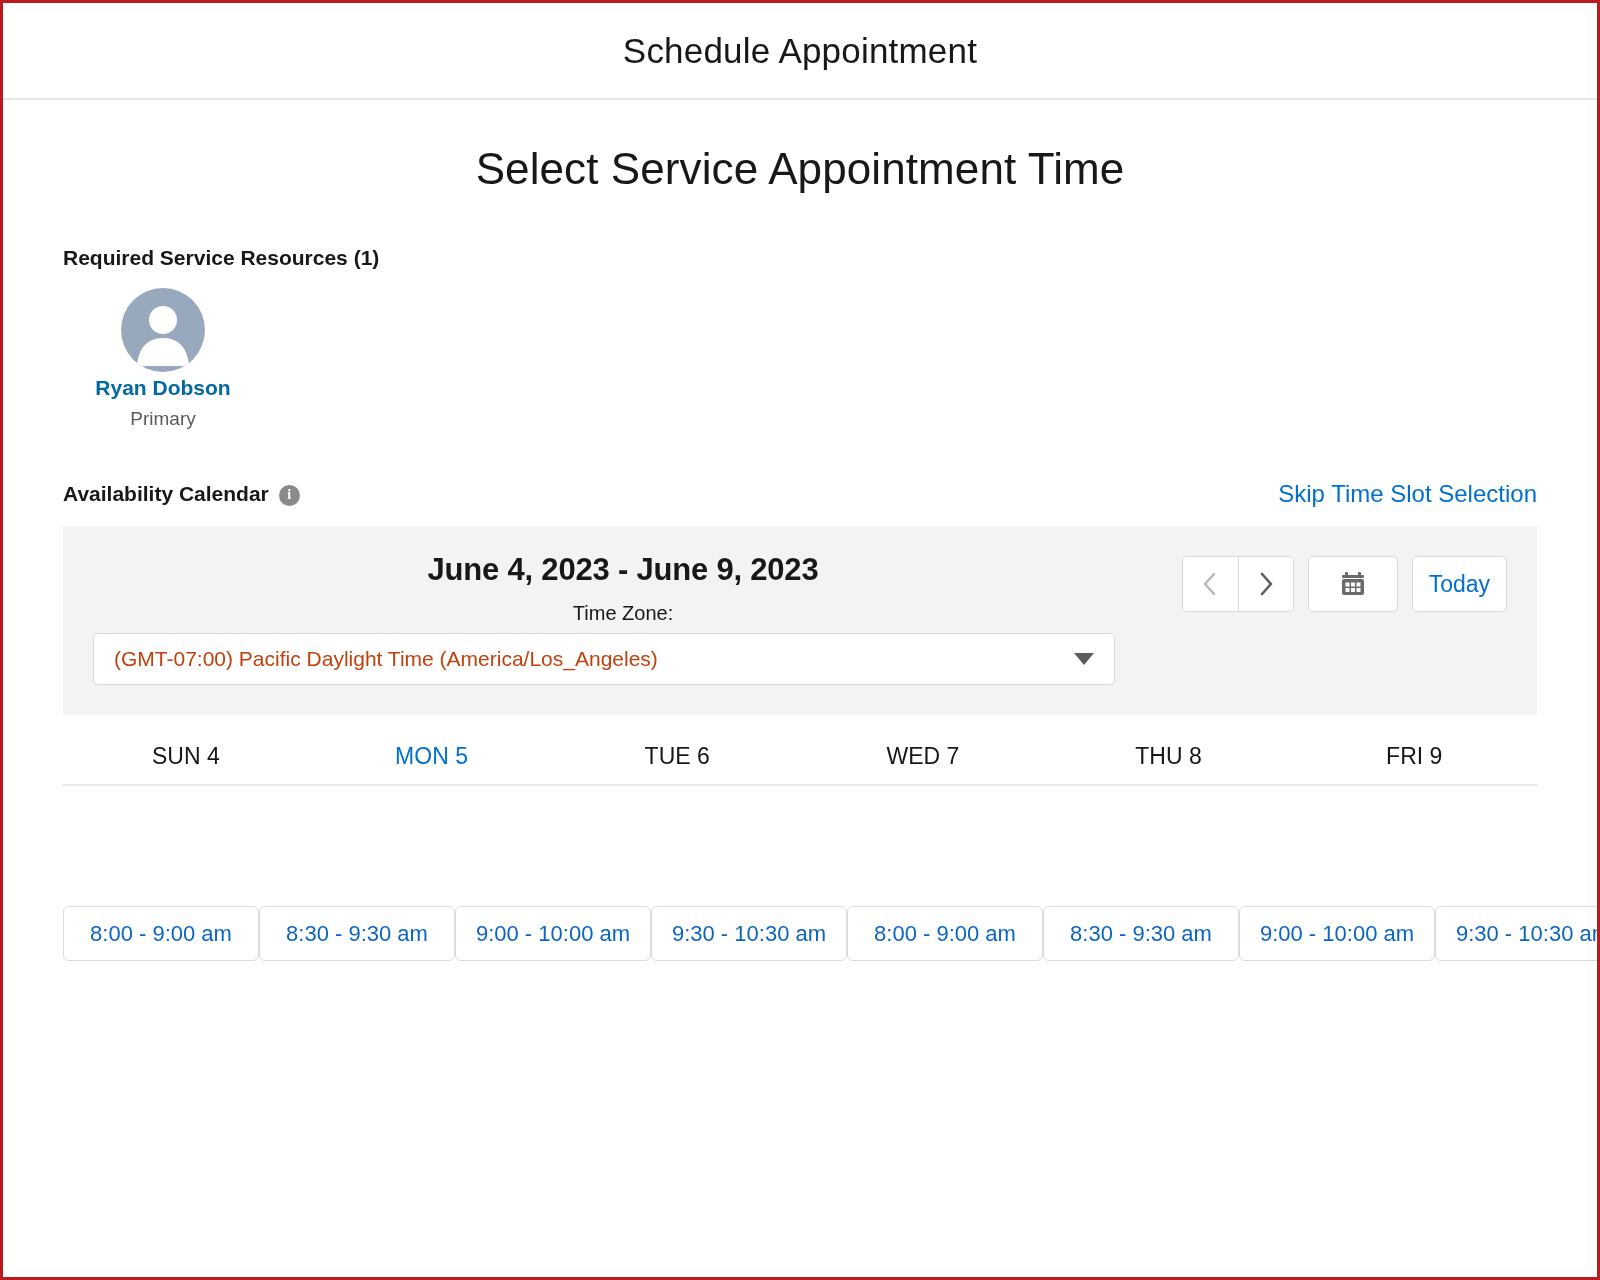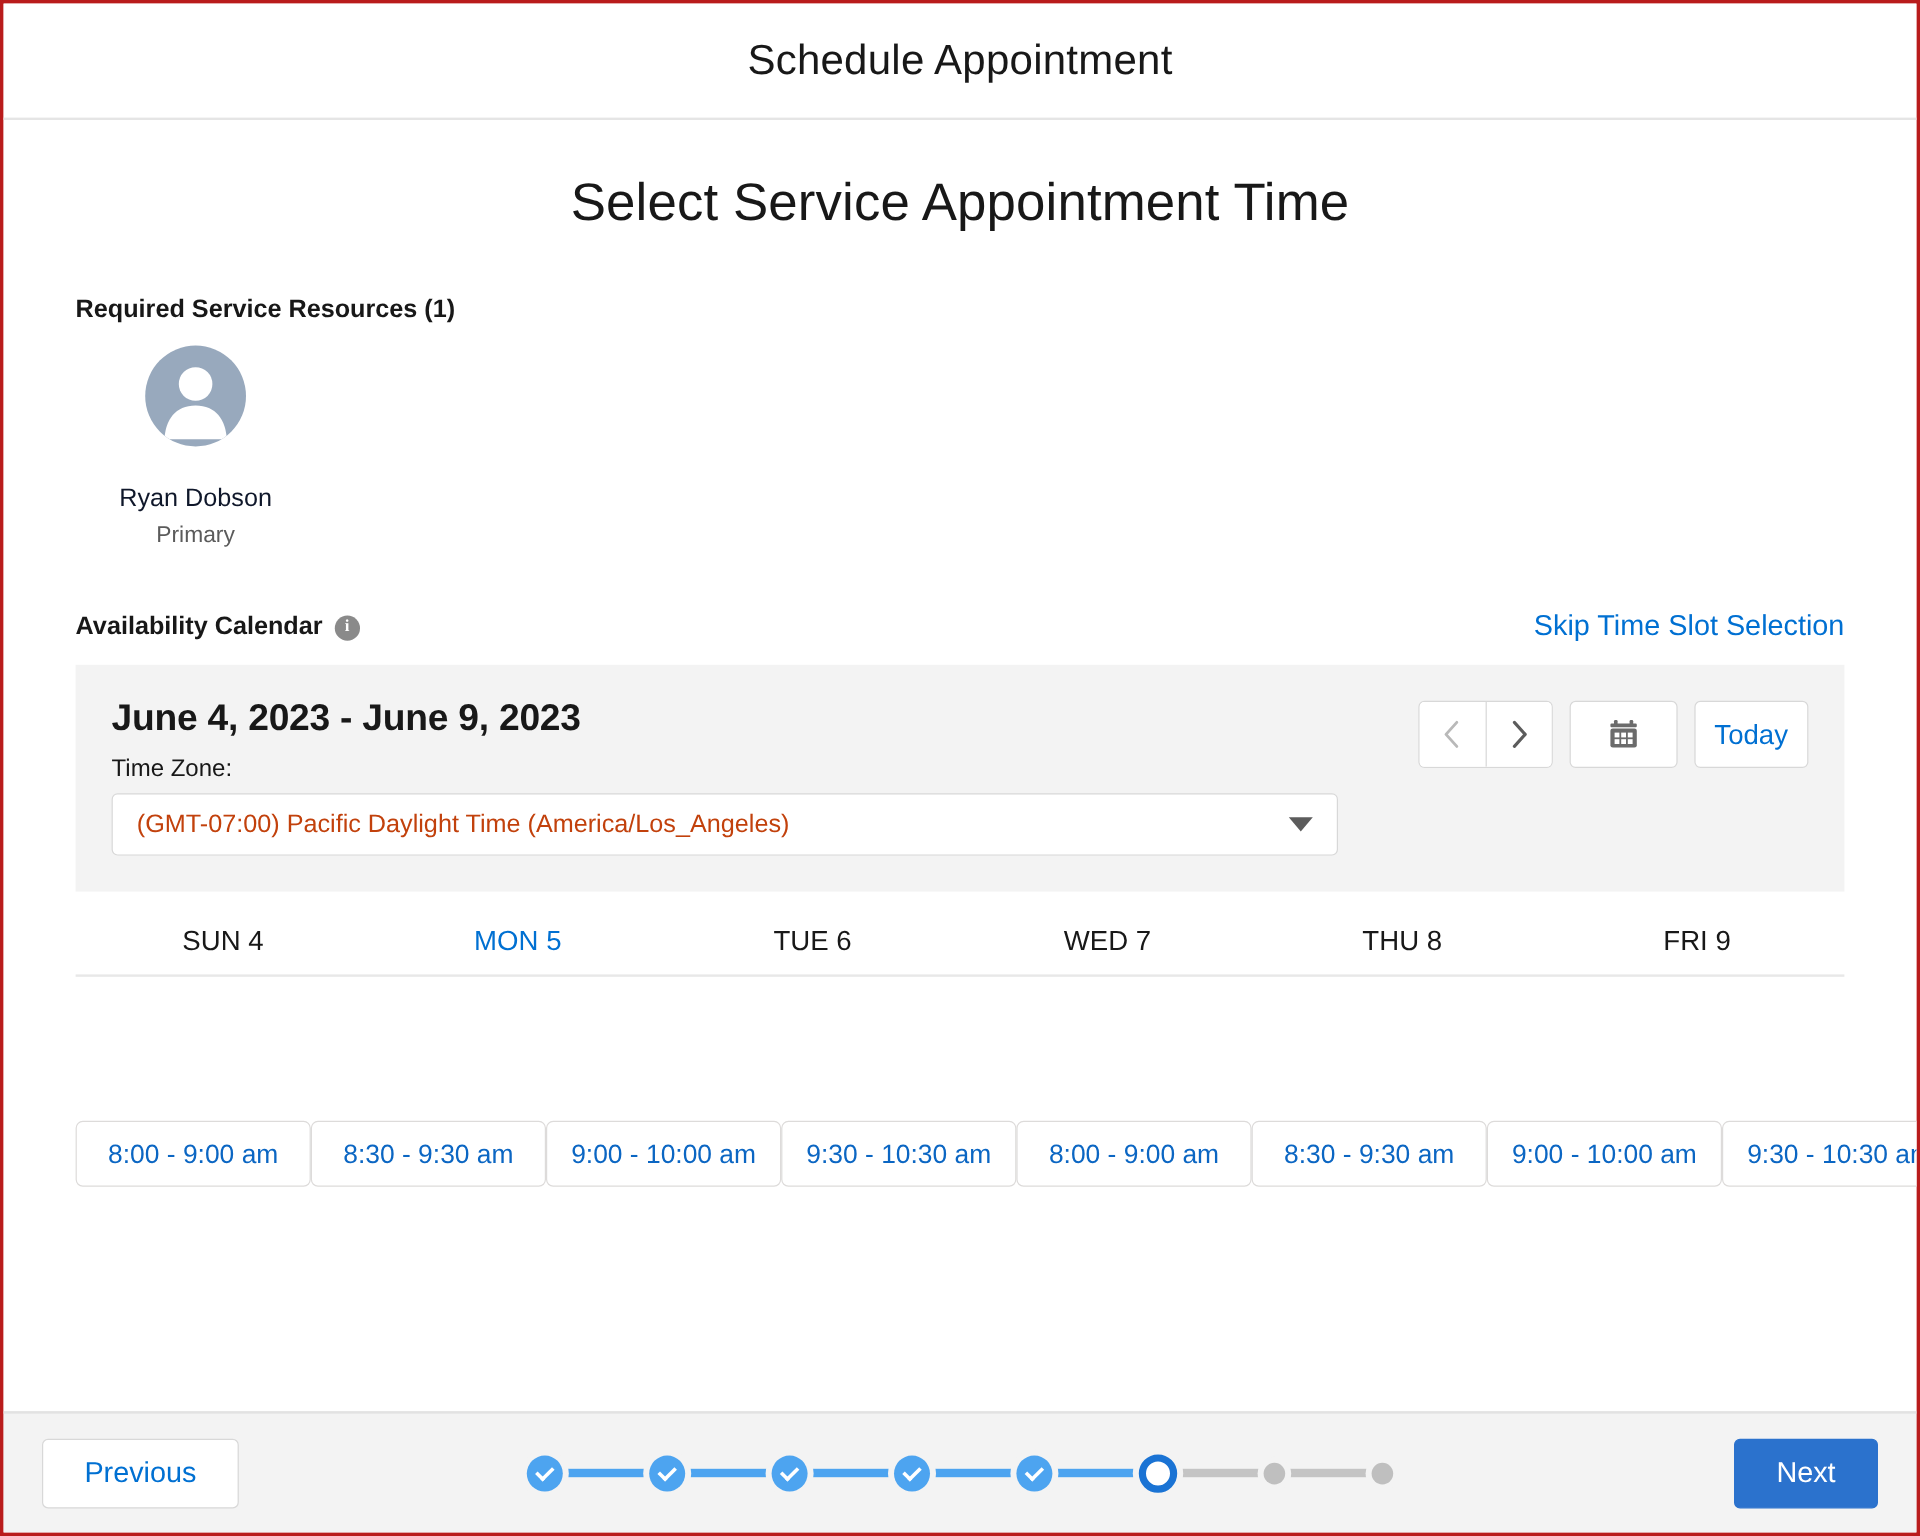--- a/index.html
+++ b/index.html
@@ -98,23 +98,24 @@
     width: 84px; height: 84px;
     border-radius: 50%;
     background: #98a9bd;
     display: flex;
     align-items: flex-end;
     justify-content: center;
     overflow: hidden;
   }
   .avatar svg { display: block; }
   .resource-name {
-    margin-top: 32px;
+    margin-top: 4px;
     font-size: 21px;
-    color: #0f172a;
+    color: #0369a1;
+    font-weight: bold;
   }
   .resource-role {
     margin-top: 8px;
     font-size: 19px;
     color: #5b5b5b;
   }
 
   
   .avail-head {
     display: flex;
@@ -129,20 +130,21 @@
   }
 
   
   .cal-panel {
     margin-top: 18px;
     background: #f3f3f3;
     padding: 26px 30px 30px 30px;
     display: flex;
     align-items: flex-start;
     justify-content: space-between;
+    text-align: center;
   }
   .cal-left { flex: 1 1 auto; max-width: 1060px; }
   .cal-range {
     font-size: 31px;
     font-weight: 700;
     color: #181818;
     letter-spacing: -.2px;
   }
   .tz-label {
     margin-top: 14px;
@@ -455,37 +457,14 @@
       </div>
 
       <div class="day-col">
         <div class="col-bg"></div>
       </div>
 
     </div>
 
   </div>
 
-  <div class="footer">
-    <div class="prev-btn">Previous</div>
-
-    <div class="progress">
-      <div class="p-node done"></div>
-      <div class="p-line done"></div>
-      <div class="p-node done"></div>
-      <div class="p-line done"></div>
-      <div class="p-node done"></div>
-      <div class="p-line done"></div>
-      <div class="p-node done"></div>
-      <div class="p-line done"></div>
-      <div class="p-node done"></div>
-      <div class="p-line done"></div>
-      <div class="p-node current"></div>
-      <div class="p-line todo"></div>
-      <div class="p-node todo"></div>
-      <div class="p-line todo"></div>
-      <div class="p-node todo"></div>
-    </div>
-
-    <div class="next-btn">Next</div>
-  </div>
 
 </div>
 
 </body></html>

